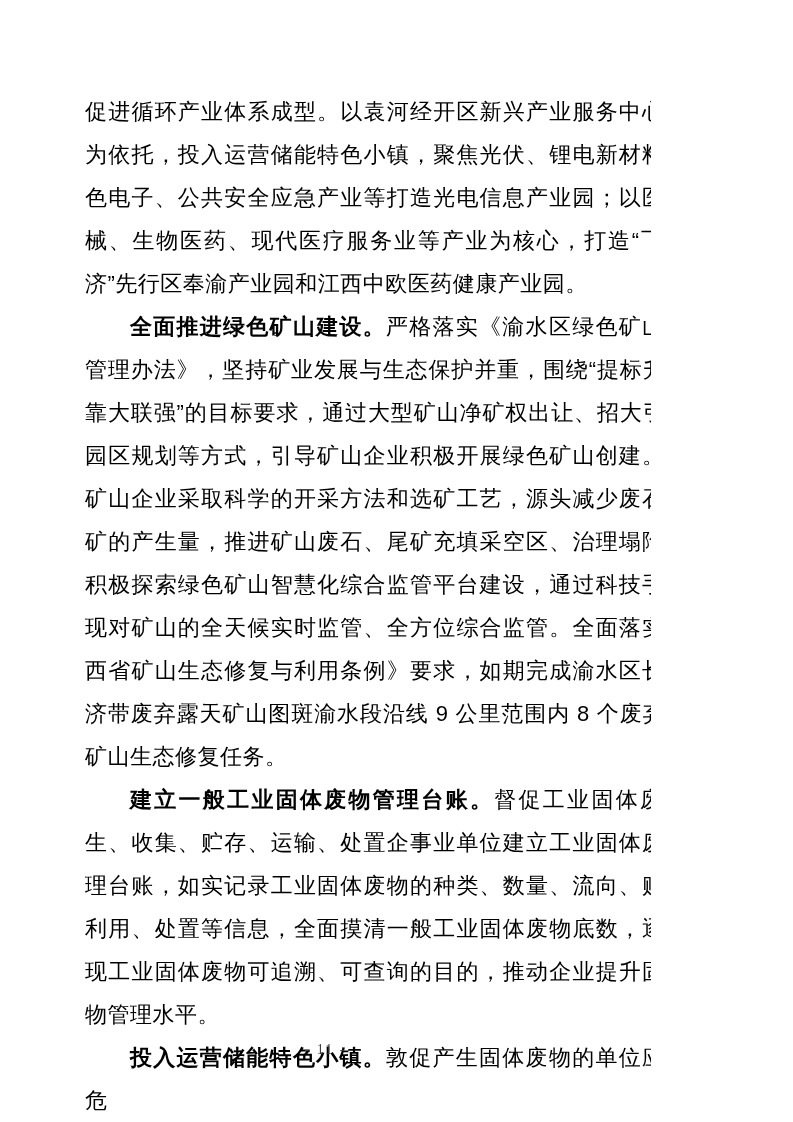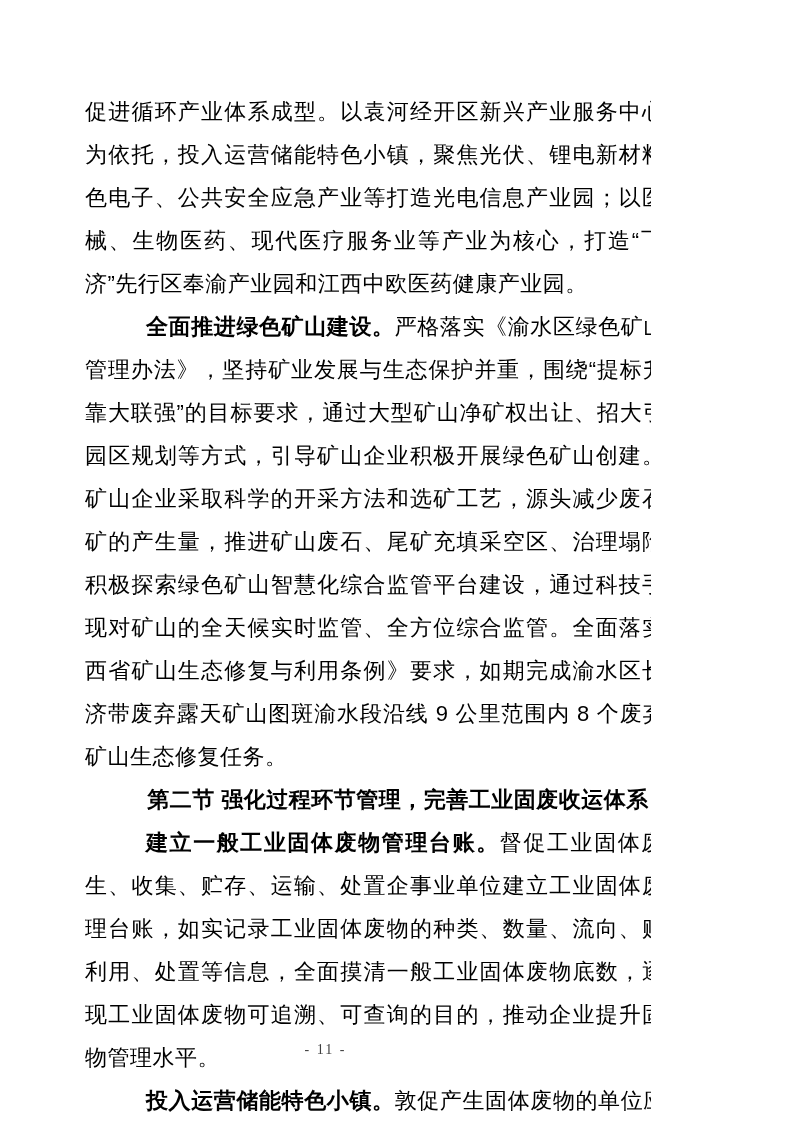--- a/index.html
+++ b/index.html
@@ -35,21 +35,20 @@
   .para.indent {
     text-indent: 45px;
   }
   .para.heading {
     text-align: center;
     text-indent: 0;
     font-weight: bold;
   }
   .lead {
     font-weight: bold;
-    margin-left: 16px;
   }
   .footer {
     position: absolute;
     left: 0;
     right: 0;
     top: 1038px;
     height: 24px;
     text-align: center;
     font-size: 14px;
     line-height: 24px;
@@ -58,20 +57,19 @@
     font-family: Liberation Serif, serif;
   }
 </style>
 </head>
 <body>
 
 <div class="page">
   <div class="text-body" id="doc-body">
       <p class="para body-para"><span>促进循环产业体系成型。以袁河经开区新兴产业服务中心片区为依托，投入运营储能特色小镇，聚焦光伏、锂电新材料、特色电子、公共安全应急产业等打造光电信息产业园；以医疗器械、生物医药、现代医疗服务业等产业为核心，打造“飞地经济”先行区奉渝产业园和江西中欧医药健康产业园。</span></p>
       <p class="para body-para indent"><span class="lead">全面推进绿色矿山建设。</span><span>严格落实《渝水区绿色矿山创建管理办法》，坚持矿业发展与生态保护并重，围绕“提标升级、靠大联强”的目标要求，通过大型矿山净矿权出让、招大引强、园区规划等方式，引导矿山企业积极开展绿色矿山创建。鼓励矿山企业采取科学的开采方法和选矿工艺，源头减少废石、尾矿的产生量，推进矿山废石、尾矿充填采空区、治理塌陷区。积极探索绿色矿山智慧化综合监管平台建设，通过科技手段实现对矿山的全天候实时监管、全方位综合监管。全面落实《江西省矿山生态修复与利用条例》要求，如期完成渝水区长江经济带废弃露天矿山图斑渝水段沿线 9 公里范围内 8 个废弃露天矿山生态修复任务。</span></p>
-      <p class="para heading">第二节 强化过程环节管理，完善工业固废收运体系</p>
       <p class="para body-para indent"><span class="lead">建立一般工业固体废物管理台账。</span><span>督促工业固体废物产生、收集、贮存、运输、处置企事业单位建立工业固体废物管理台账，如实记录工业固体废物的种类、数量、流向、贮存、利用、处置等信息，全面摸清一般工业固体废物底数，逐步实现工业固体废物可追溯、可查询的目的，推动企业提升固体废物管理水平。</span></p>
       <p class="para body-para indent"><span class="lead">投入运营储能特色小镇。</span><span>敦促产生固体废物的单位应落实危</span></p>
     </div>
   <div class="footer">
     <span>- 11 -</span>
   </div>
 </div>
 
 </body></html>

